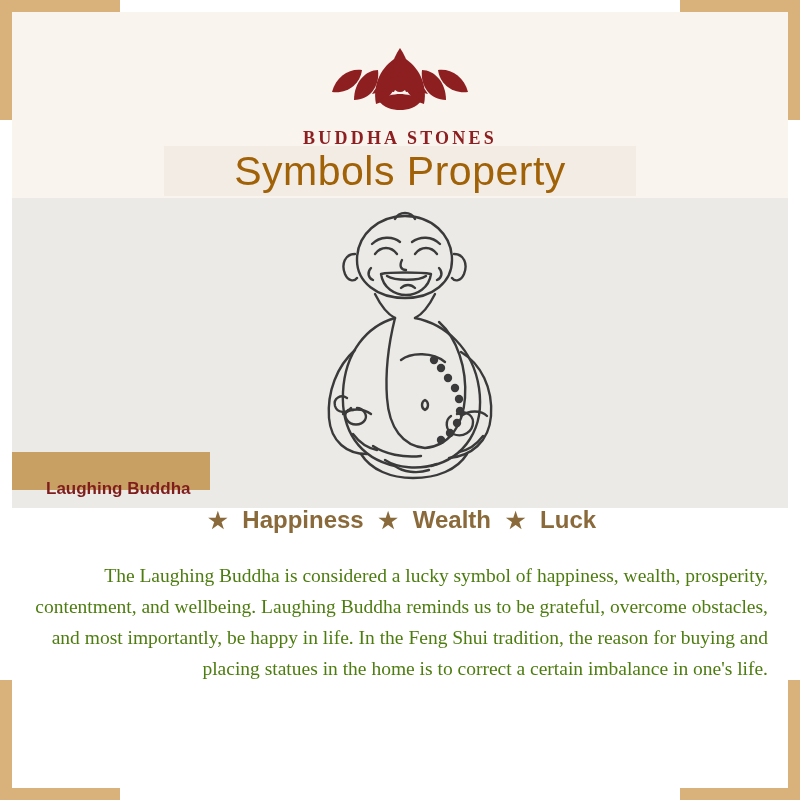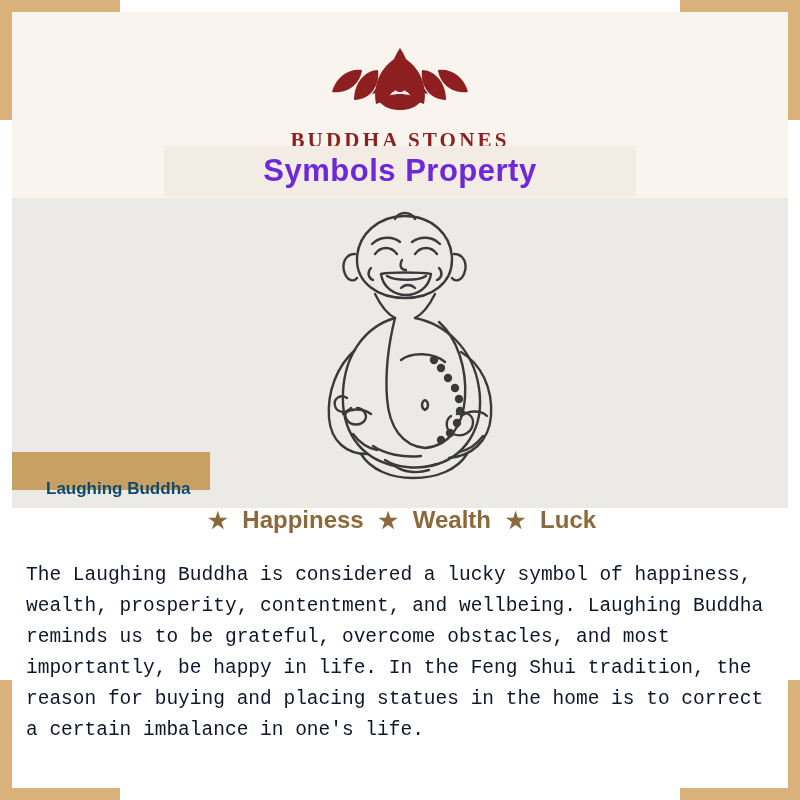--- a/index.html
+++ b/index.html
@@ -92,43 +92,43 @@
     left: 0;
     width: 776px;
     text-align: center;
   }
   .logo-mark {
     display: block;
     margin: 0 auto;
   }
   .logo-text {
     margin-top: 6px;
-    font-size: 21px;
+    font-size: 18px;
     letter-spacing: 3.2px;
     font-weight: bold;
     color: #8e1f21;
     font-family: "Liberation Serif", serif;
   }
 
   
   .title-plate {
     position: absolute;
     left: 152px;
     top: 134px;
     width: 472px;
     height: 50px;
     background: #f2ece4;
     display: flex;
     align-items: center;
     justify-content: center;
   }
   .title-text {
-    font-size: 31px;
-    font-weight: bold;
-    color: #6d28d9;
+    font-size: 41px;
+    font-weight: normal;
+    color: #a16207;
     letter-spacing: 0.5px;
   }
 
   
   .art {
     position: absolute;
     left: 50%;
     transform: translateX(-50%);
     top: 190px;
   }
@@ -139,21 +139,21 @@
     left: 0;
     top: 440px;
     height: 38px;
     background: #c9a063;
     display: flex;
     align-items: center;
     padding: 0 20px 0 34px;
     box-sizing: border-box;
   }
   .label-tag-text {
-    color: #0c4a6e;
+    color: #7f1d1d;
     font-size: 17px;
     font-weight: bold;
     white-space: nowrap;
     margin-top: 36px;
   }
 
   
   .keywords {
     position: absolute;
     left: 0;
@@ -174,23 +174,23 @@
   }
 
   
   .body-copy {
     position: absolute;
     left: 14px;
     top: 548px;
     width: 742px;
     font-size: 19.5px;
     line-height: 31px;
-    color: #0f172a;
-    font-family: Liberation Mono, monospace;
-    text-align: left;
+    color: #4d7c0f;
+    font-family: Liberation Serif, serif;
+    text-align: right;
   }
 </style>
 </head>
 <body>
 
 <div class="page">
 
   <div class="corner corner-tl">
     <div class="bar-h"></div>
     <div class="bar-v"></div>

